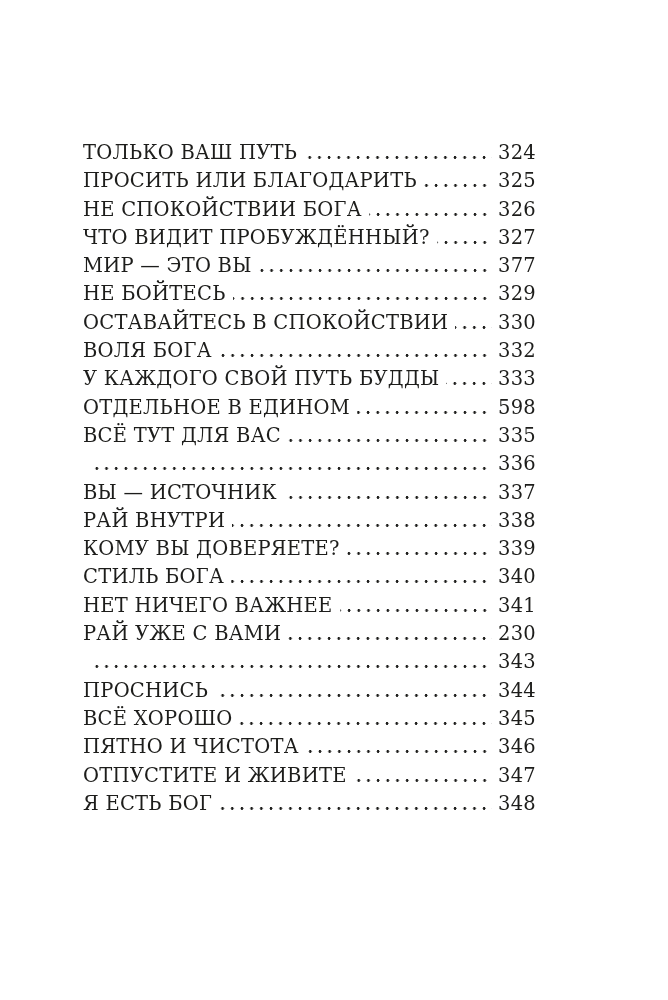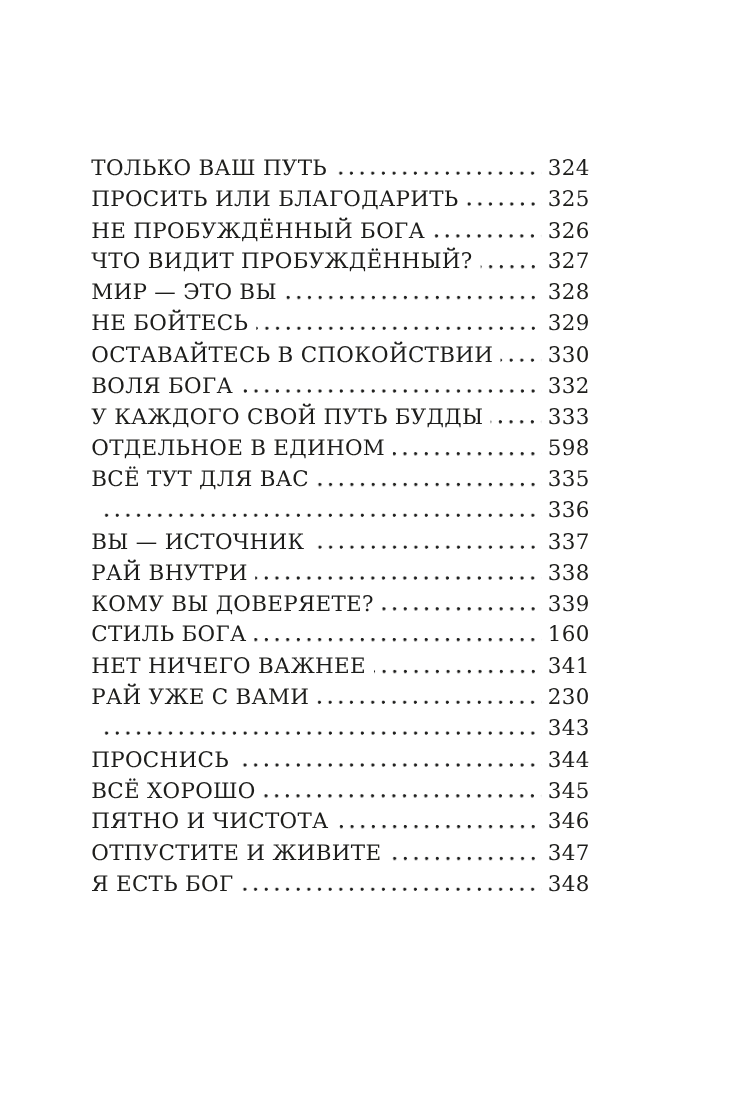--- a/index.html
+++ b/index.html
@@ -61,33 +61,33 @@
     <span class="toc-title">ТОЛЬКО ВАШ ПУТЬ</span>
     <span class="toc-leader"></span>
     <span class="toc-page-num">324</span>
   </div>
       <div class="toc-row">
     <span class="toc-title">ПРОСИТЬ ИЛИ БЛАГОДАРИТЬ</span>
     <span class="toc-leader"></span>
     <span class="toc-page-num">325</span>
   </div>
       <div class="toc-row">
-    <span class="toc-title">НЕ ПРОБУЖДЁННЫЙ БОГА</span>
+    <span class="toc-title">НЕ СПОКОЙСТВИИ БОГА</span>
     <span class="toc-leader"></span>
     <span class="toc-page-num">326</span>
   </div>
       <div class="toc-row">
     <span class="toc-title">ЧТО ВИДИТ ПРОБУЖДЁННЫЙ?</span>
     <span class="toc-leader"></span>
     <span class="toc-page-num">327</span>
   </div>
       <div class="toc-row">
     <span class="toc-title">МИР — ЭТО ВЫ</span>
     <span class="toc-leader"></span>
-    <span class="toc-page-num">328</span>
+    <span class="toc-page-num">377</span>
   </div>
       <div class="toc-row">
     <span class="toc-title">НЕ БОЙТЕСЬ</span>
     <span class="toc-leader"></span>
     <span class="toc-page-num">329</span>
   </div>
       <div class="toc-row">
     <span class="toc-title">ОСТАВАЙТЕСЬ В СПОКОЙСТВИИ</span>
     <span class="toc-leader"></span>
     <span class="toc-page-num">330</span>
@@ -127,21 +127,21 @@
     <span class="toc-page-num">338</span>
   </div>
       <div class="toc-row">
     <span class="toc-title">КОМУ ВЫ ДОВЕРЯЕТЕ?</span>
     <span class="toc-leader"></span>
     <span class="toc-page-num">339</span>
   </div>
       <div class="toc-row">
     <span class="toc-title">СТИЛЬ БОГА</span>
     <span class="toc-leader"></span>
-    <span class="toc-page-num">160</span>
+    <span class="toc-page-num">340</span>
   </div>
       <div class="toc-row">
     <span class="toc-title">НЕТ НИЧЕГО ВАЖНЕЕ</span>
     <span class="toc-leader"></span>
     <span class="toc-page-num">341</span>
   </div>
       <div class="toc-row">
     <span class="toc-title">РАЙ УЖЕ С ВАМИ</span>
     <span class="toc-leader"></span>
     <span class="toc-page-num">230</span>

